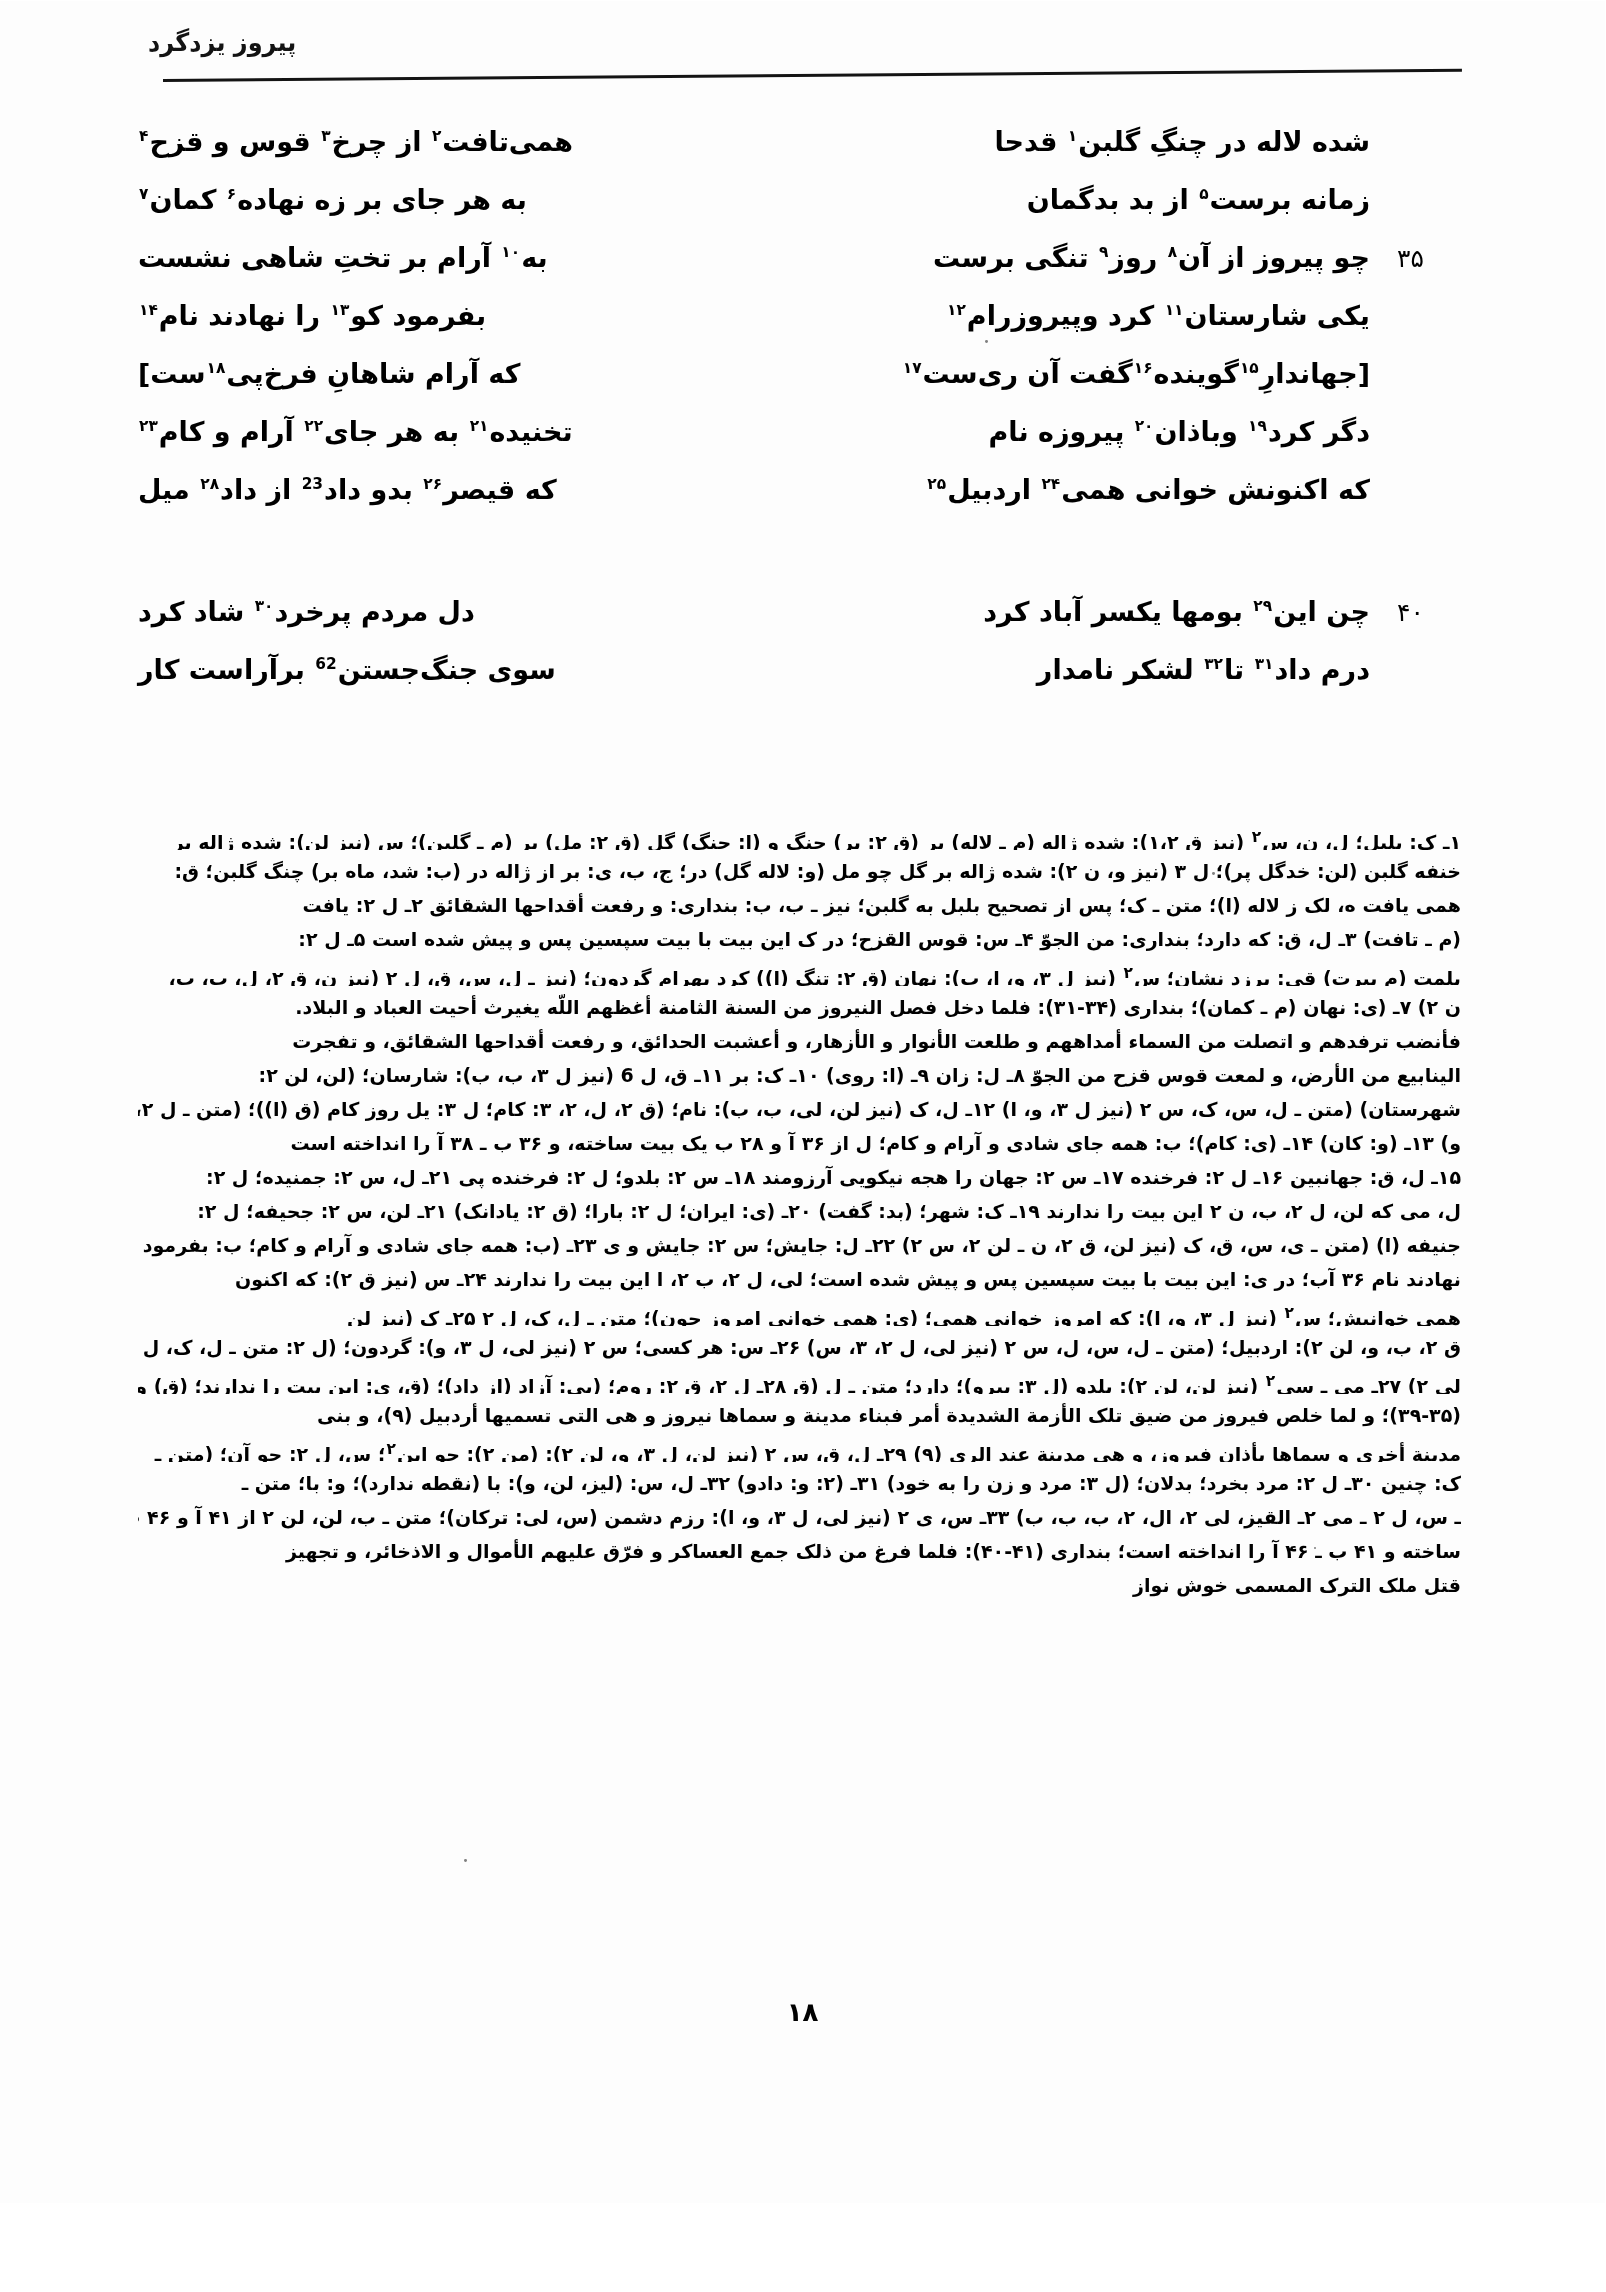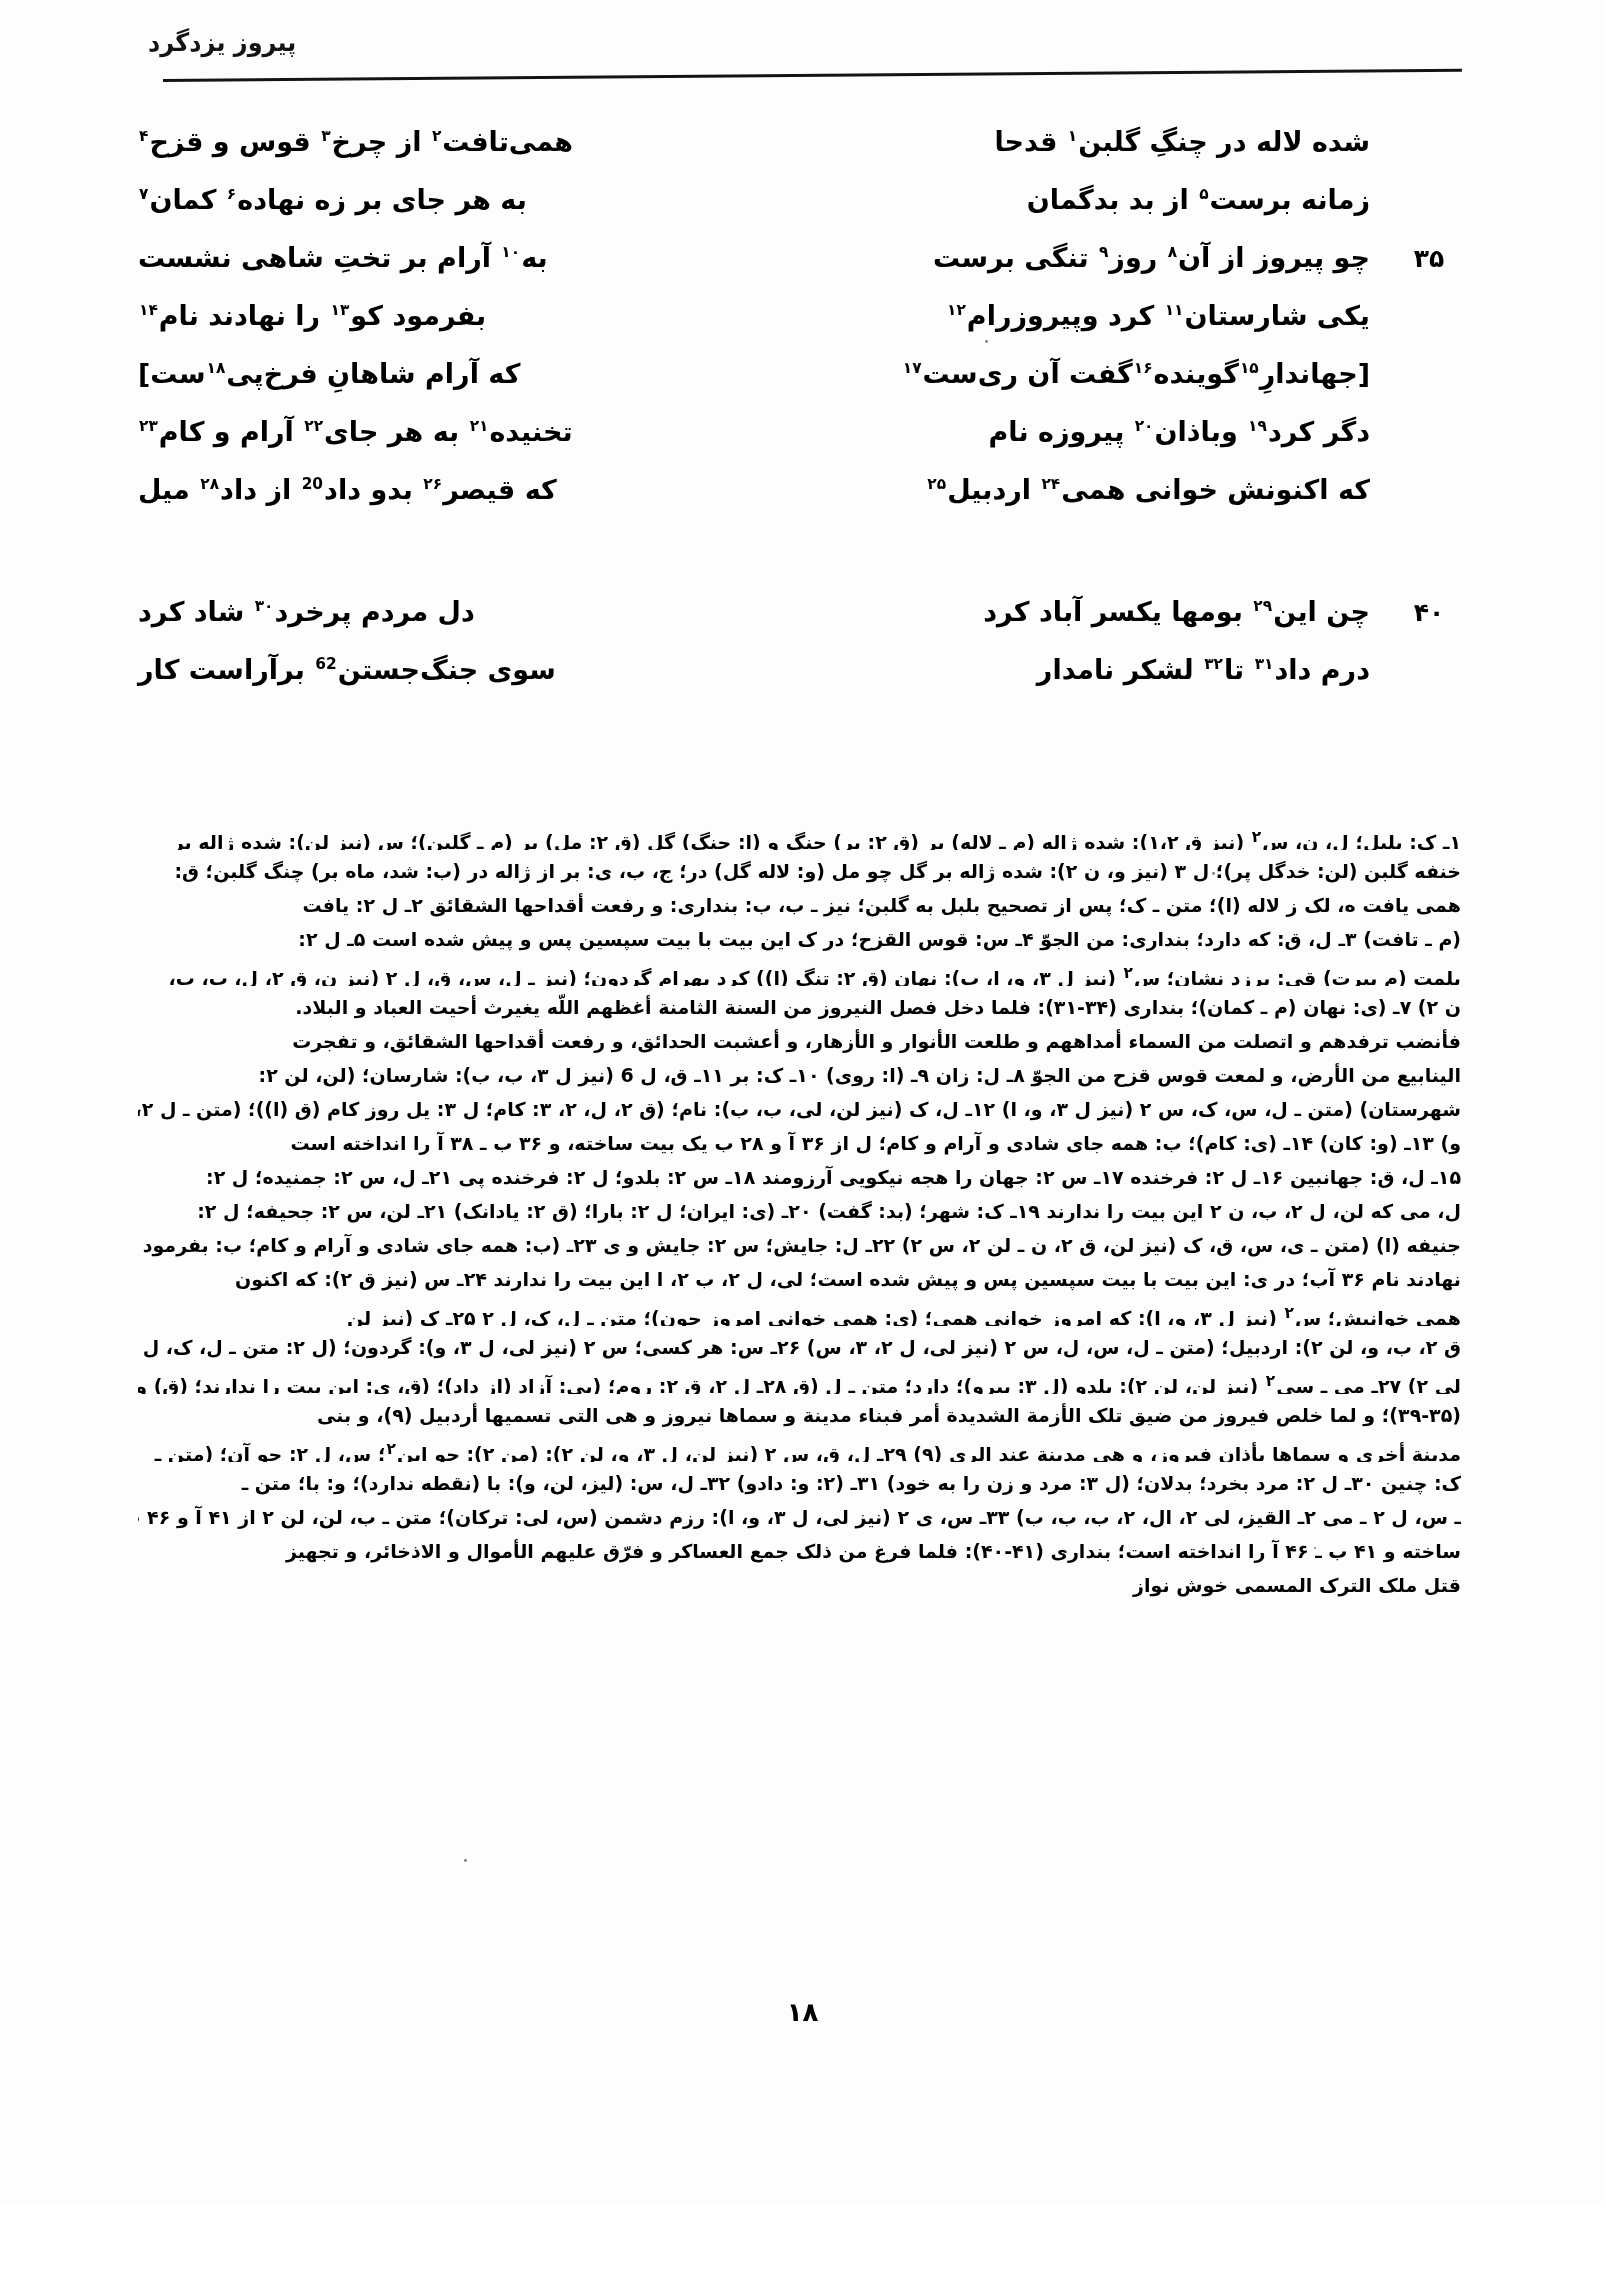--- a/index.html
+++ b/index.html
@@ -66,23 +66,23 @@
     display: flex;
     flex-direction: row;
     align-items: baseline;
     height: 58px;
     direction: rtl;
   }
   .line-number {
     width: 64px;
     flex: 0 0 64px;
     font-size: 25px;
-    font-weight: bold;
+    font-weight: normal;
     color: #0d0d0d;
-    text-align: center;
+    text-align: left;
     padding-top: 2.9px;
     filter: blur(0.2px) contrast(200%);
   }
   .hemistich {
     font-size: 27px;
     color: #0c0c0c;
     white-space: nowrap;
     padding-top: 1.9px;
     font-weight: 600;
     letter-spacing: 0.5px;
@@ -191,21 +191,21 @@
         <div class="hemistich left">که آرام شاهانِ فرخ‌پی<sup class="note">۱۸</sup>ست]</div>
       </div>
       <div class="verse-line">
         <div class="line-number"></div>
         <div class="hemistich right">دگر کرد<sup class="note">۱۹</sup> وباذان<sup class="note">۲۰</sup> پیروزه نام</div>
         <div class="hemistich left">تخنیده<sup class="note">۲۱</sup> به هر جای<sup class="note">۲۲</sup> آرام و کام<sup class="note">۲۳</sup></div>
       </div>
       <div class="verse-line">
         <div class="line-number"></div>
         <div class="hemistich right">که اکنونش خوانی همی<sup class="note">۲۴</sup> اردبیل<sup class="note">۲۵</sup></div>
-        <div class="hemistich left">که قیصر<sup class="note">۲۶</sup> بدو داد<sup class="note">20</sup> از داد<sup class="note">۲۸</sup> میل</div>
+        <div class="hemistich left">که قیصر<sup class="note">۲۶</sup> بدو داد<sup class="note">23</sup> از داد<sup class="note">۲۸</sup> میل</div>
       </div>
     </div>
 
   <div class="verse-block" id="verse-block-2">
       <div class="verse-line">
         <div class="line-number">۴۰</div>
         <div class="hemistich right">چن این<sup class="note">۲۹</sup> بومها یکسر آباد کرد</div>
         <div class="hemistich left">دل مردم پرخرد<sup class="note">۳۰</sup> شاد کرد</div>
       </div>
       <div class="verse-line">

